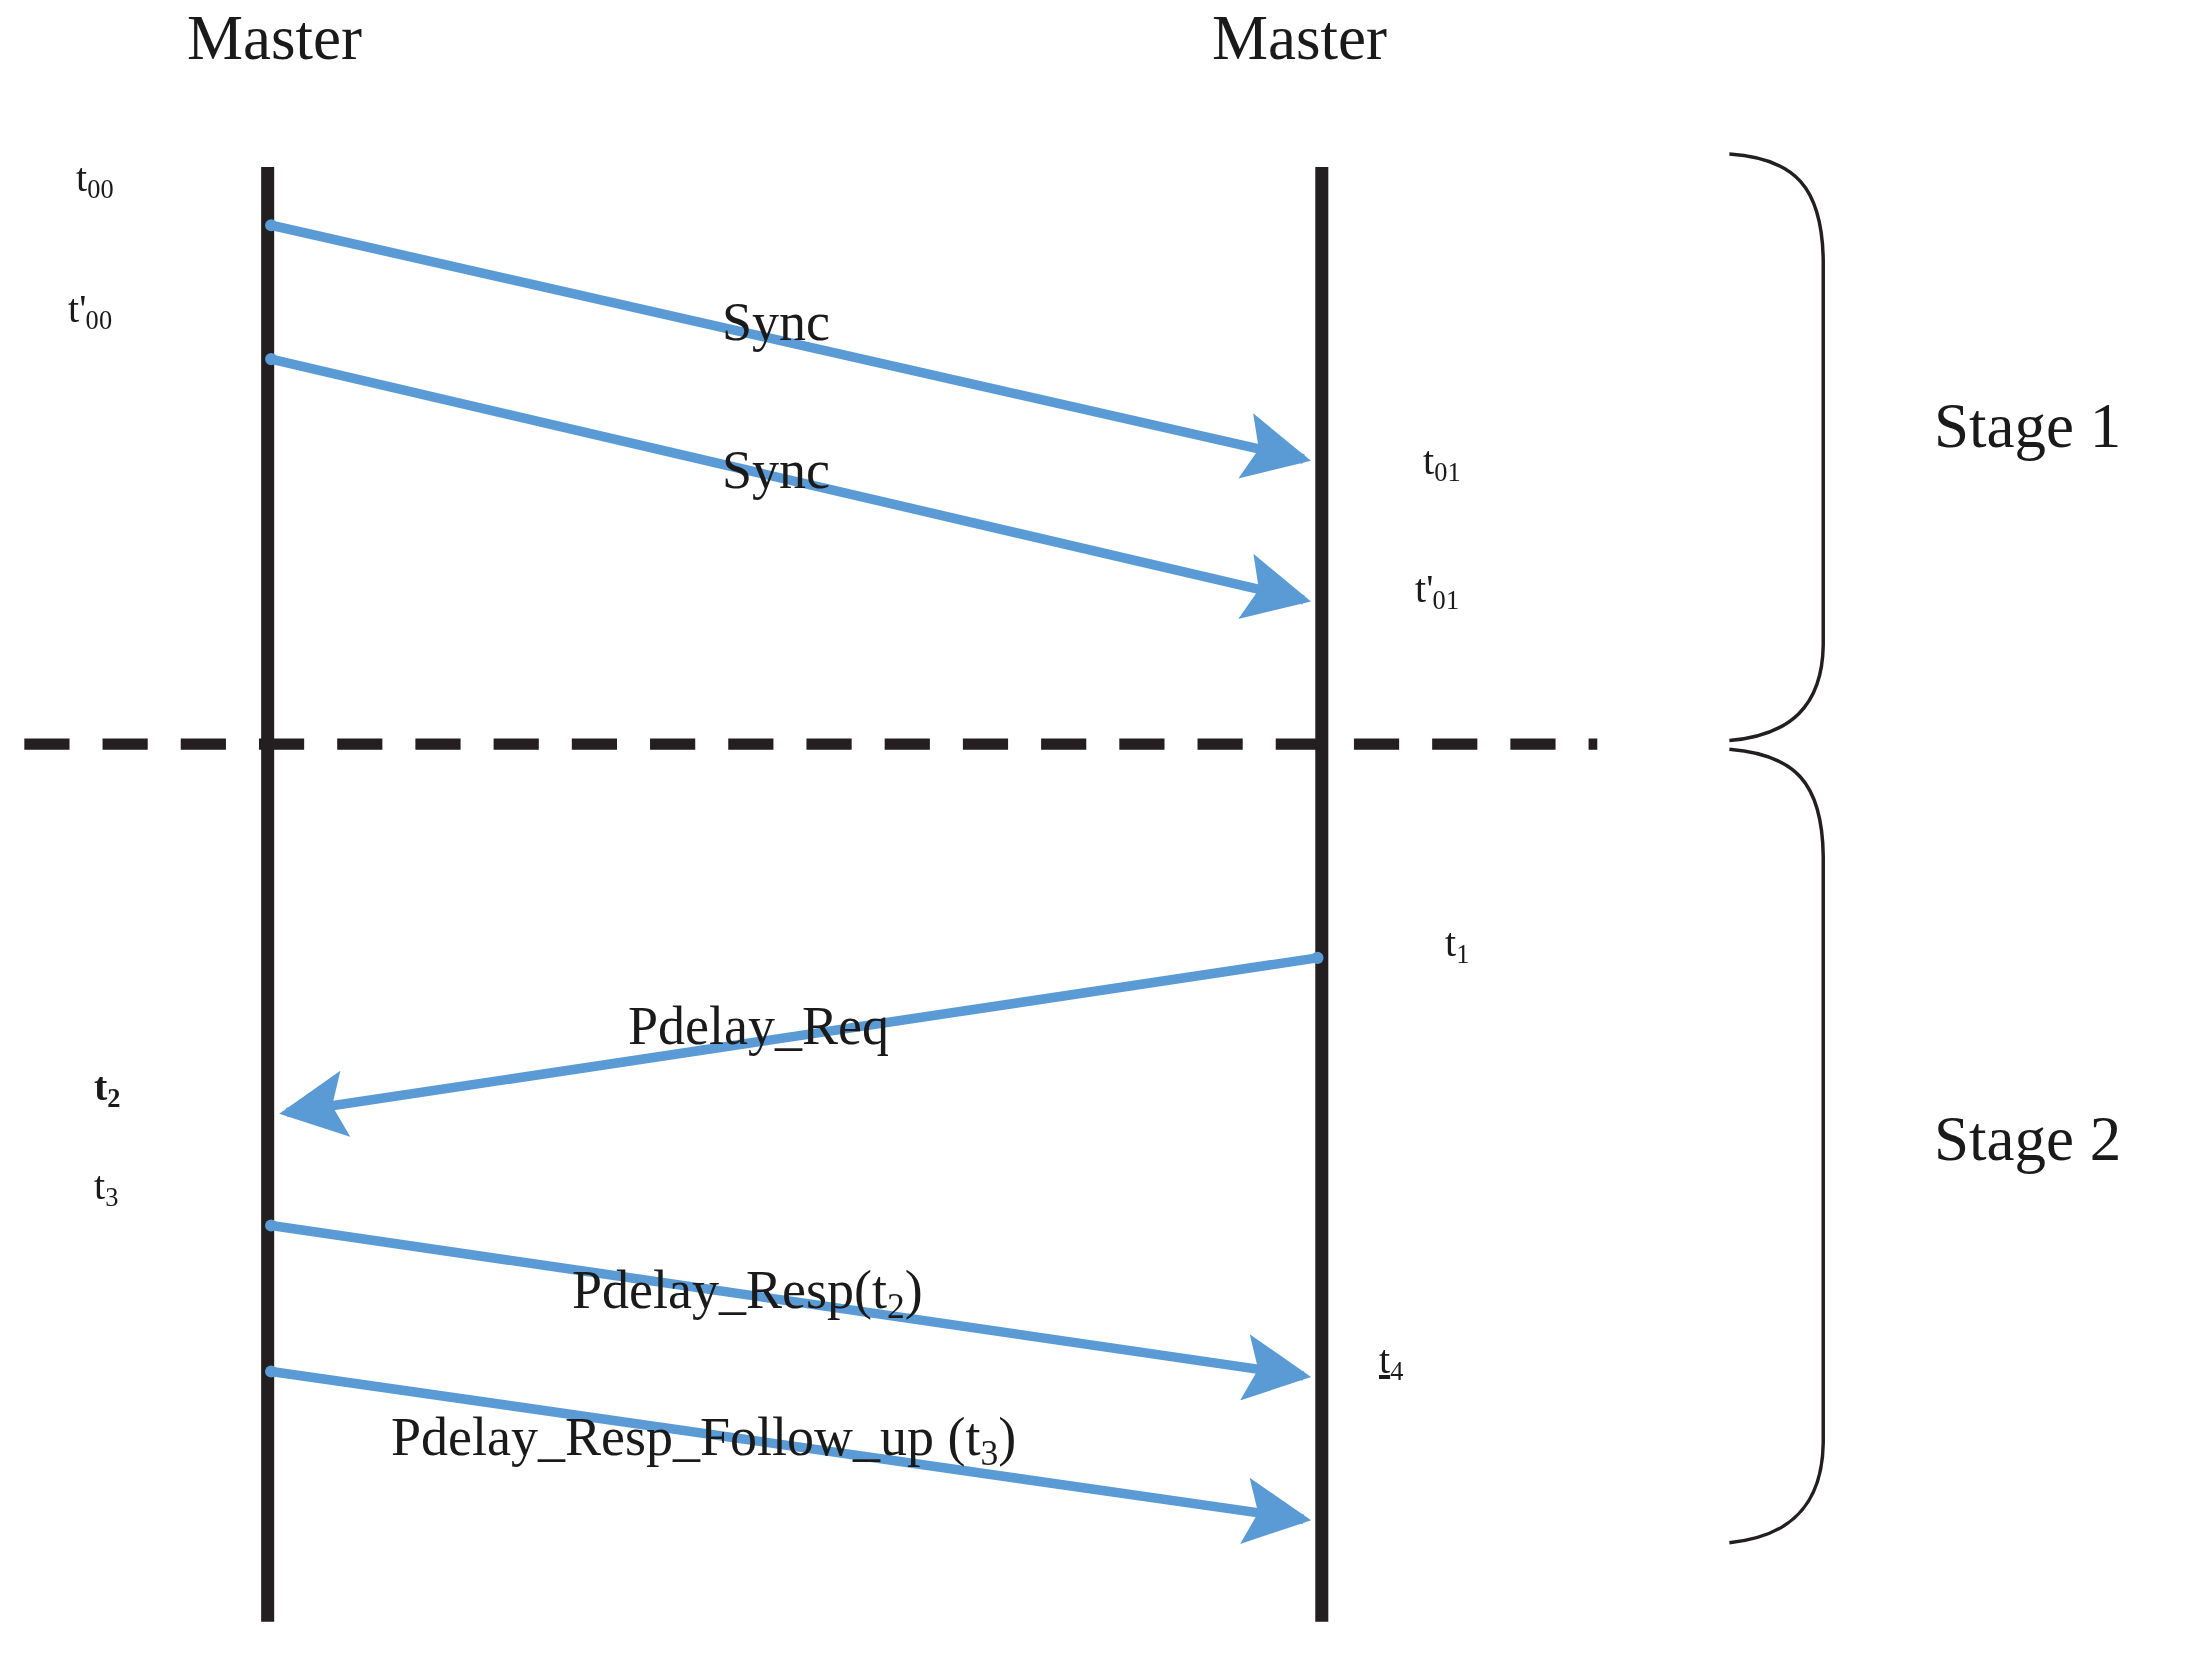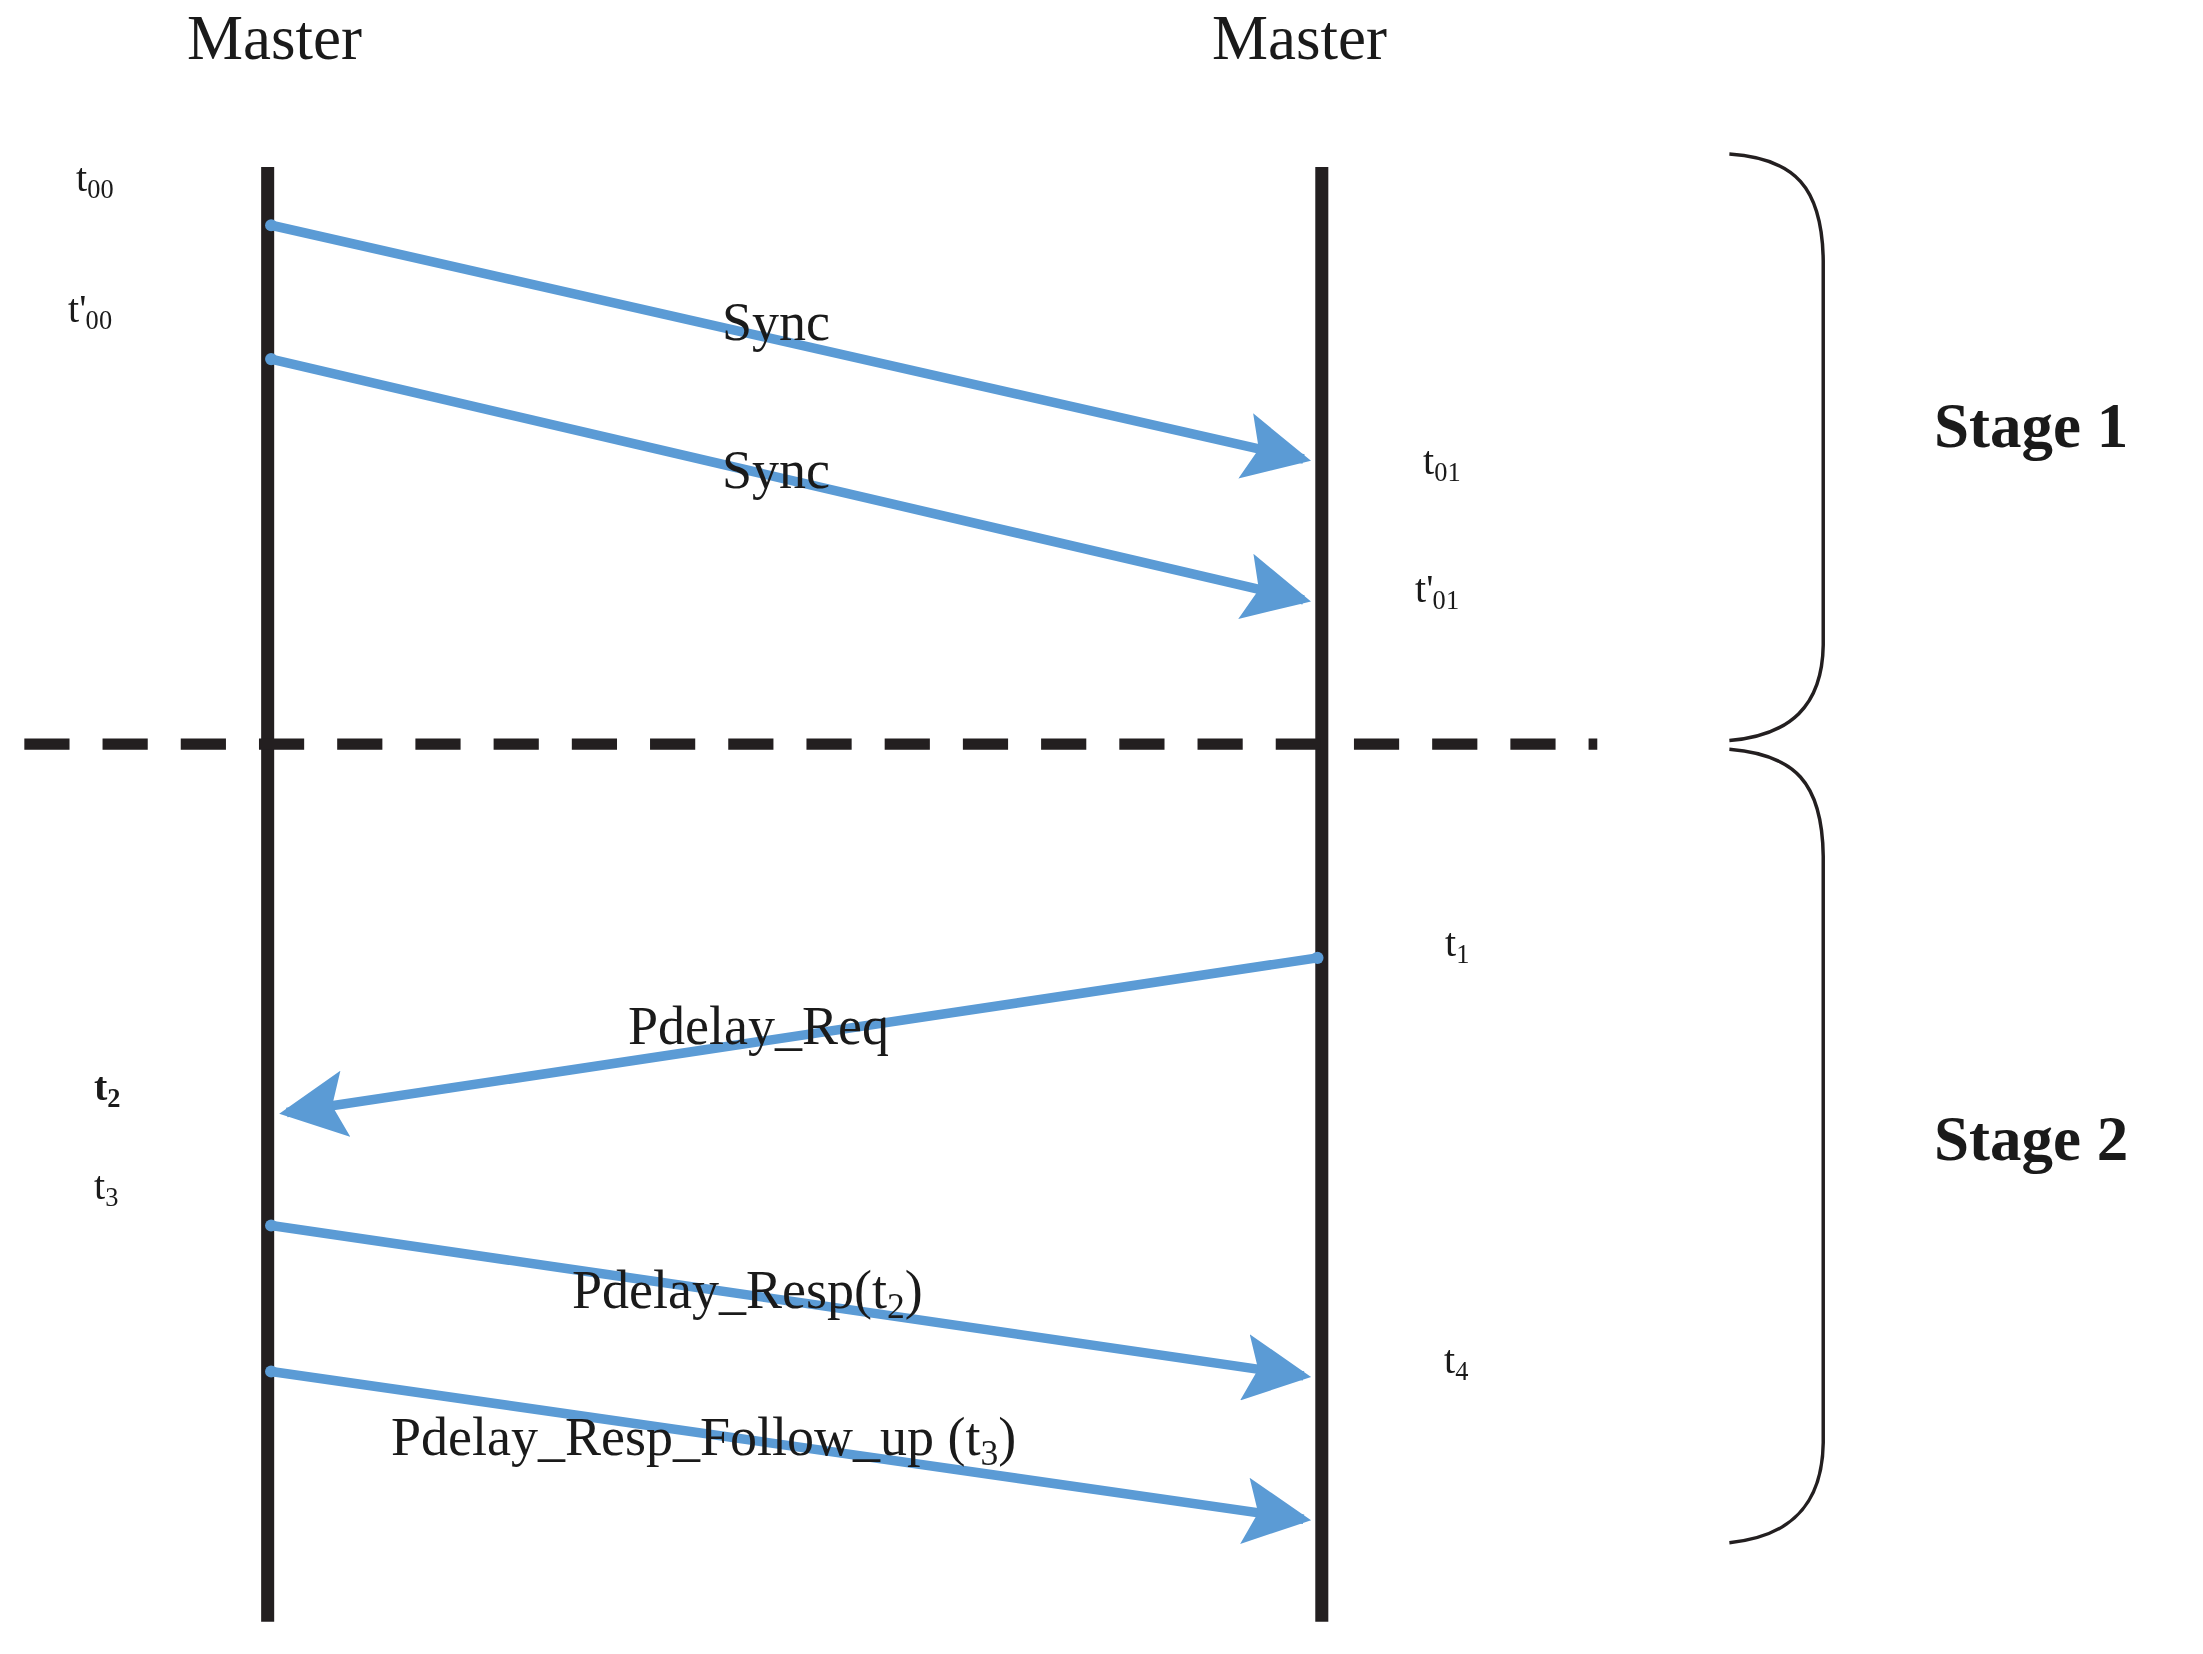--- a/index.html
+++ b/index.html
@@ -31,21 +31,21 @@
     color: #1a1a1a;
     line-height: 1;
     user-select: none;
   }
   .role-title {
     font-size: 63px;
     font-weight: 400;
   }
   .stage-title {
     font-size: 63px;
-    font-weight: 700;
+    font-weight: 400;
   }
   .ts {
     font-size: 40px;
     font-weight: 400;
   }
   .ts sub {
     font-size: 0.66em;
     vertical-align: -0.28em;
     letter-spacing: 0.01em;
   }
@@ -131,21 +131,21 @@
   </div>
 
   <div class="lbl ts" style="left:1415px; top:569px;">
     <span>t</span><span class="prime">'</span><sub>01</sub>
   </div>
 
   <div class="lbl ts" style="left:1445px; top:923px;">
     <span>t</span><sub>1</sub>
   </div>
 
-  <div class="lbl ts" style="left:1444px; top:1340px;">
+  <div class="lbl ts" style="left:1379px; top:1340px;text-decoration:underline;">
     <span>t</span><sub>4</sub>
   </div>
 
   <div class="lbl msg" style="left:722px; top:295px;">Sync</div>
 
   <div class="lbl msg" style="left:722px; top:443px;">Sync</div>
 
   <div class="lbl msg" style="left:628px; top:999px;">Pdelay_Req</div>
 
   <div class="lbl msg" style="left:572px; top:1263px;">

